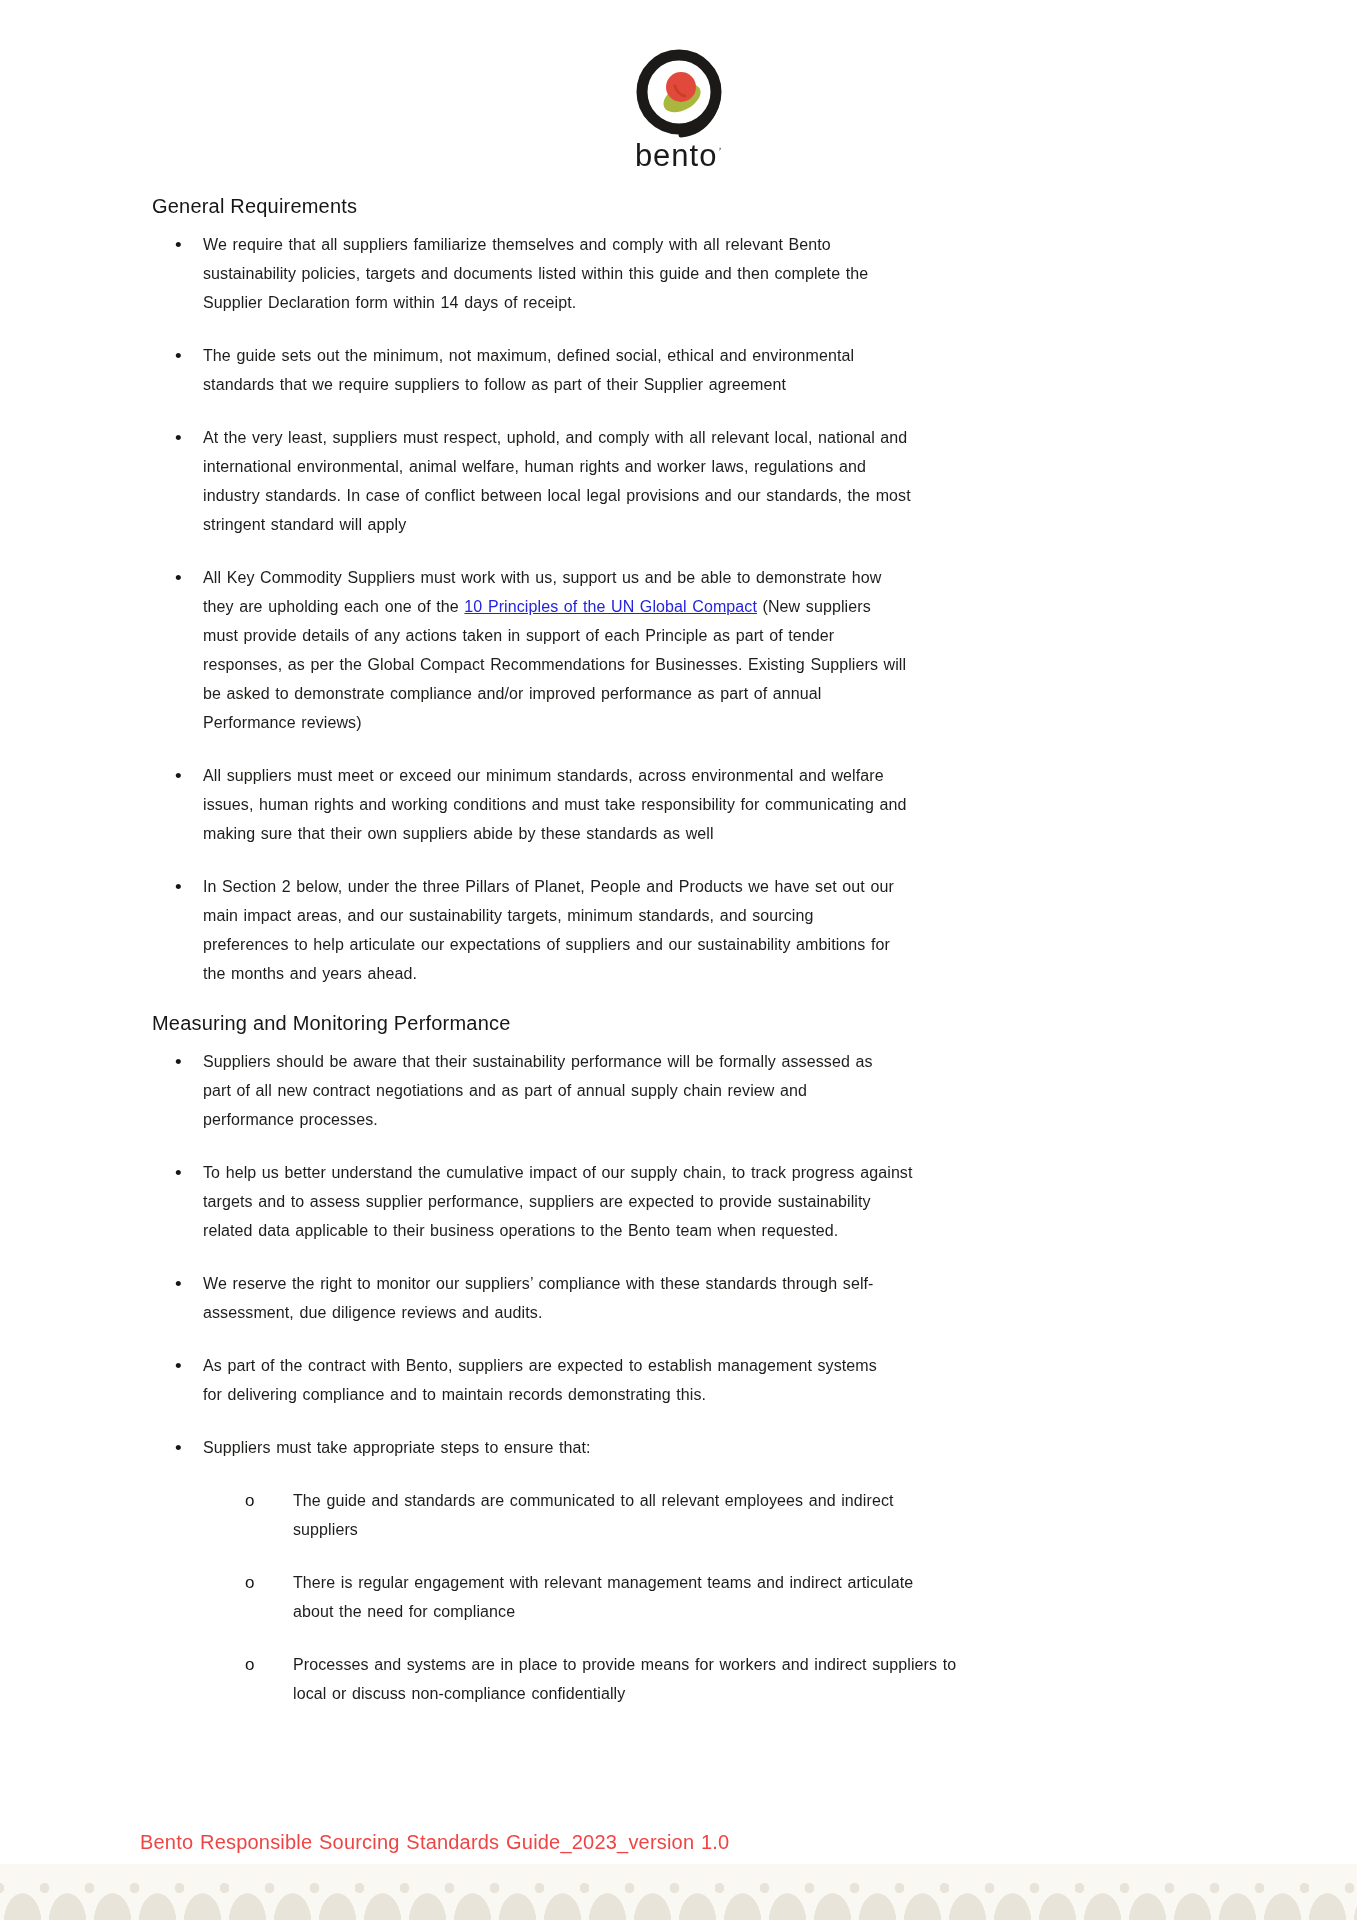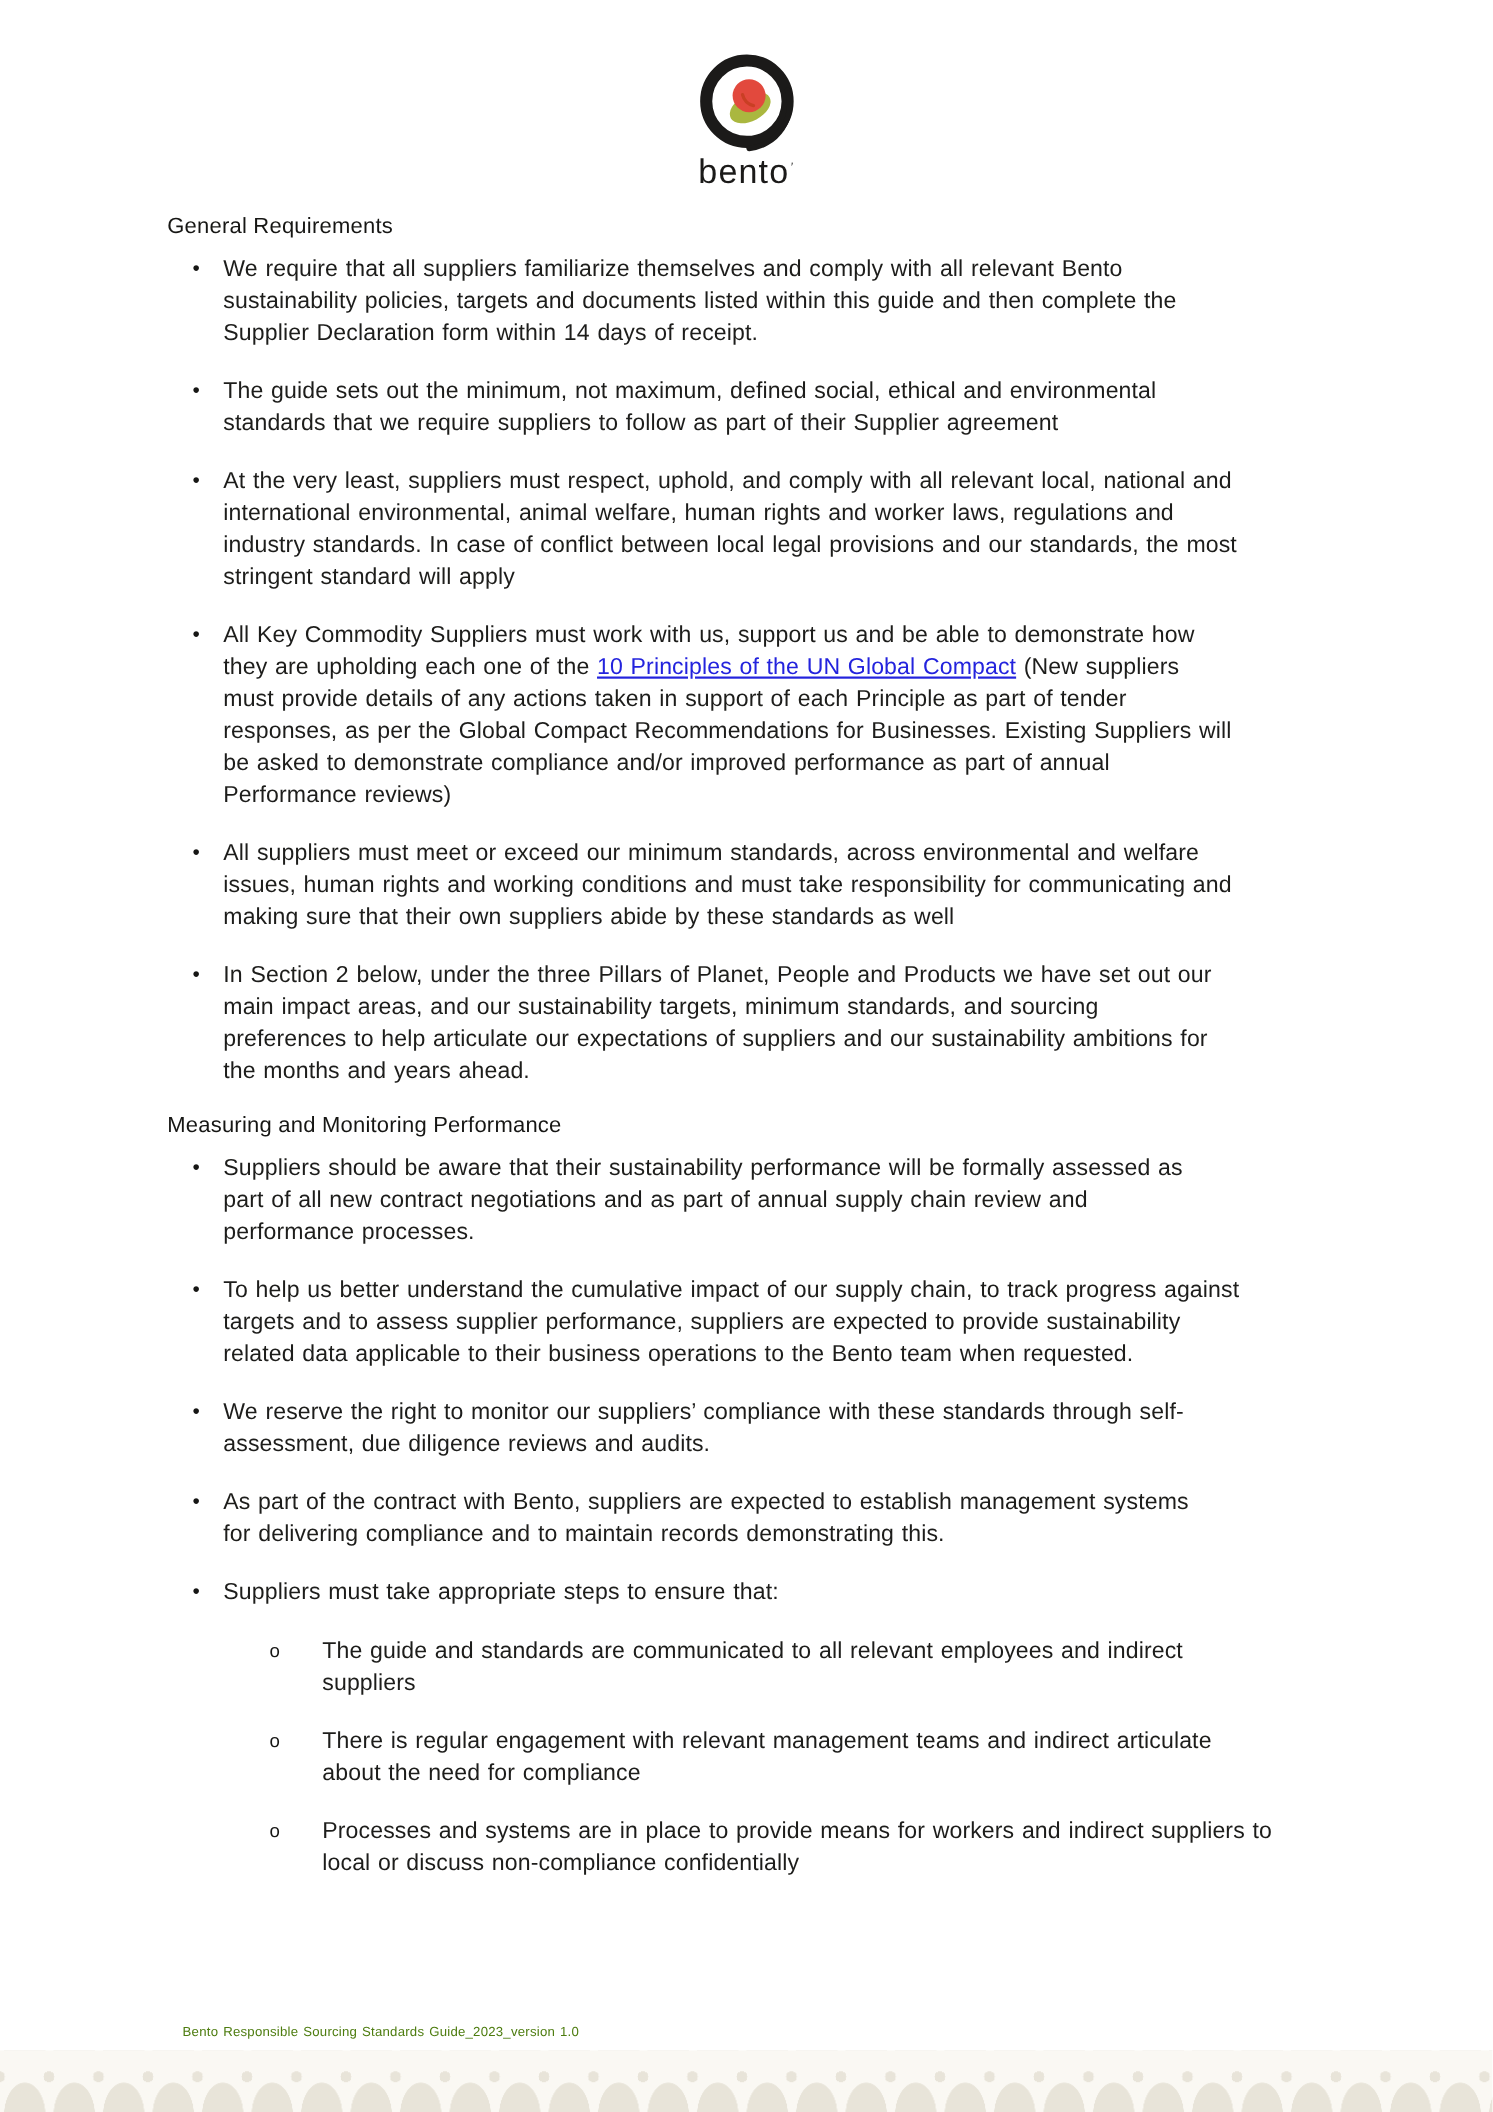--- a/index.html
+++ b/index.html
@@ -24,29 +24,29 @@
   h1.h{
     font-size:20px; font-weight:normal; color:#161614;
     margin:0 0 12px 0; letter-spacing:0.2px;
   }
   h1.h2{}
   .bullet{position:relative; padding-left:51px; margin-bottom:24px;}
   .marker{
     position:absolute; left:23px; top:0; font-size:19px; line-height:29px; color:#161614;
   }
   .text{
-    margin:0; white-space:pre-line; font-size:21px; line-height:29px;
+    margin:0; white-space:pre-line; font-size:16px; line-height:29px;
     word-spacing:1px; letter-spacing:0.1px; max-width:1010px;
   }
   .sub{padding-left:141px; margin-bottom:24px;}
   .sub .marker{left:93px; font-size:17px;}
   a.link{color:var(--link-blue); cursor:pointer;}
   .footer{
-    position:absolute; left:166px; bottom:66px; font-size:12px; letter-spacing:0.2px;
-    color:#4d7c0f; word-spacing:1px;
+    position:absolute; left:140px; bottom:66px; font-size:20px; letter-spacing:0.2px;
+    color:#ef4444; word-spacing:1px;
   }
   .band{
     position:absolute; left:0; right:0; bottom:0; height:56px;
     background-color:var(--band-bg);
     background-image:
       radial-gradient(circle 5px at 50% 24px, var(--band-shape) 98%, transparent 100%),
       radial-gradient(ellipse 19px 30px at 50% 59px, var(--band-shape) 98%, transparent 100%);
     background-size:45px 56px, 45px 56px;
     background-position:22px 0, 0 0;
     background-repeat:repeat-x;

